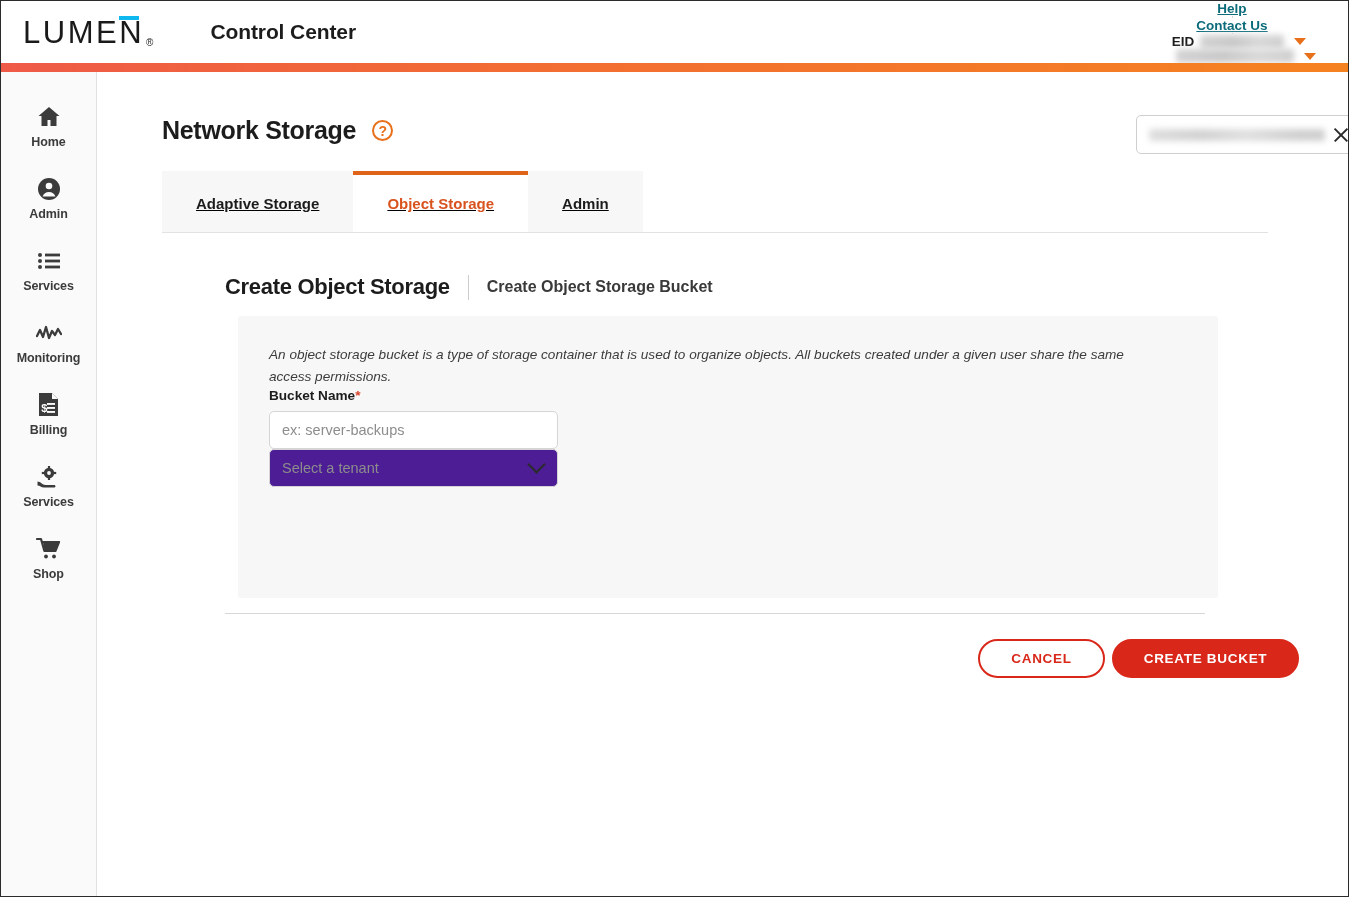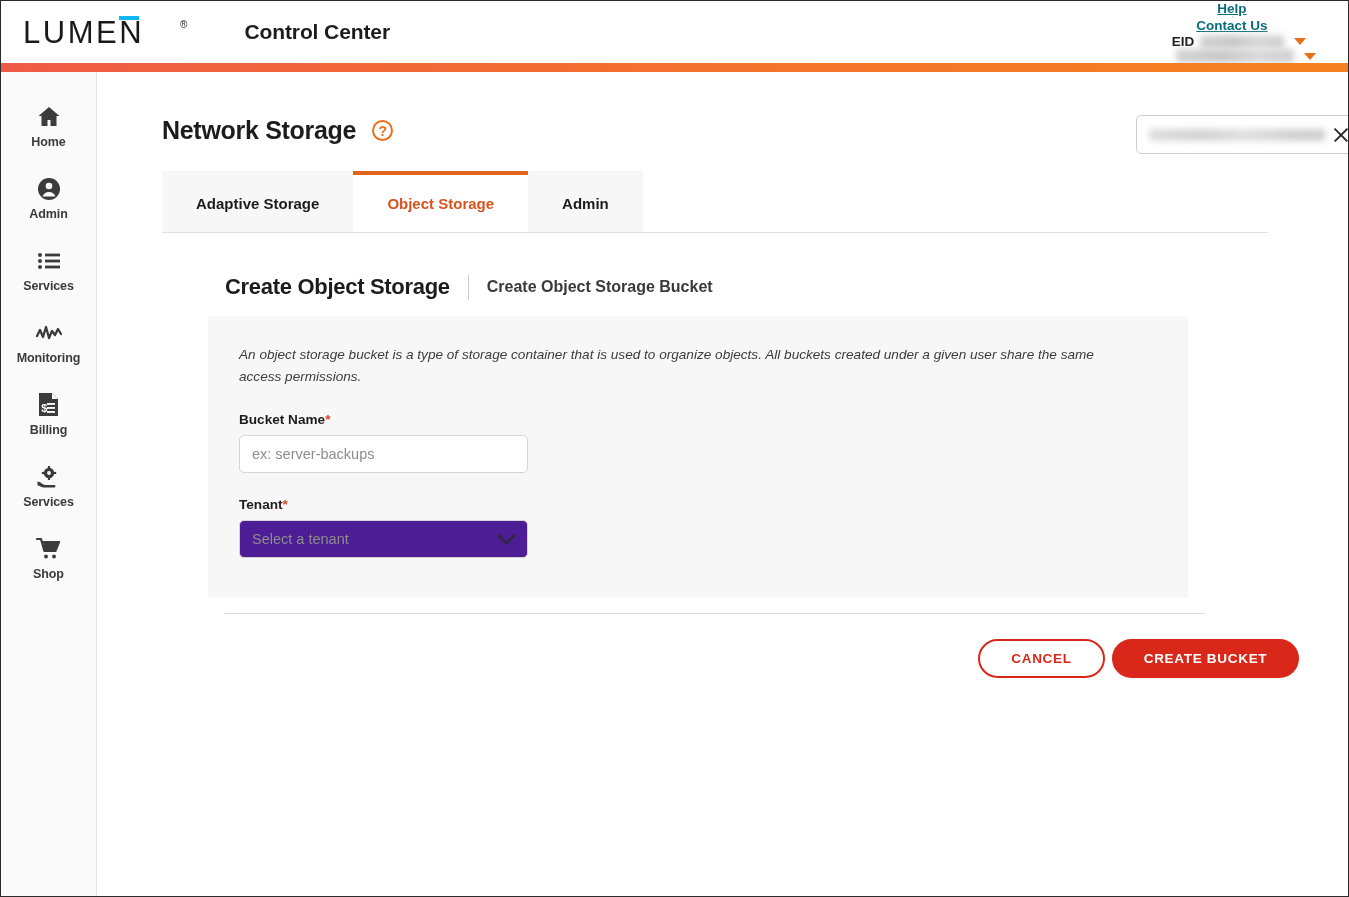--- a/index.html
+++ b/index.html
@@ -23,23 +23,22 @@
     left: 0; top: 0;
     width: 1347px;
     height: 62px;
     background: #ffffff;
     display: flex;
     align-items: center;
   }
   .logo-wrap {
     margin-left: 22px;
     display: flex;
-    align-items: flex-start;
+    align-items: flex-end;
     position: relative;
-    gap: 34px;
   }
   .logo-text {
     font-size: 31px;
     letter-spacing: 2.5px;
     color: #1a1a1a;
     font-weight: 400;
     font-family: "Liberation Sans", sans-serif;
     line-height: 1;
     position: relative;
   }
@@ -226,20 +225,21 @@
   }
   .clear-x:before { transform: rotate(45deg); }
   .clear-x:after  { transform: rotate(-45deg); }
 
   
   .tabs {
     position: absolute;
     left: 64px; top: 99px;
     display: flex;
     align-items: flex-end;
+    text-decoration: underline;
   }
   .tab {
     height: 61px;
     display: flex;
     align-items: center;
     justify-content: center;
     font-size: 15px;
     font-weight: bold;
     cursor: pointer;
     background: #f7f7f7;
@@ -280,35 +280,35 @@
   }
   .section-sub {
     font-size: 16px;
     font-weight: bold;
     color: #3a3a3a;
   }
 
   
   .form-panel {
     position: absolute;
-    left: 110px; top: 244px;
+    left: 140px; top: 244px;
     width: 980px;
     height: 282px;
     background: #f7f7f7;
     border-radius: 3px;
     padding: 28px 0 0 31px;
   }
   .panel-desc {
     width: 890px;
     font-size: 13.6px;
     font-style: italic;
     color: #3c3c3c;
     line-height: 1.6;
   }
-  .field { margin-top: 24px; }
+  .field { }
   .field-label {
     font-size: 13.6px;
     font-weight: bold;
     color: #1c1c1c;
     margin-bottom: 8px;
   }
   .req { color: #d9432a; font-weight: bold; }
   .text-input {
     width: 289px;
     height: 38px;
@@ -545,23 +545,20 @@
       <div class="panel-desc">An object storage bucket is a type of storage container that is used to organize objects. All buckets created under a given user share the same access permissions.</div>
 
       <div class="field">
         <div class="field-label">
           <span>Bucket Name</span><span class="req">*</span>
         </div>
         <input class="text-input" type="text" placeholder="ex: server-backups" style="">
       </div>
 
       <div class="field">
-        <div class="field-label">
-          <span>Tenant</span><span class="req">*</span>
-        </div>
         <div class="select-wrap">
           <div class="select-text">Select a tenant</div>
           <div class="chev-dark"></div>
         </div>
       </div>
     </div>
 
     <div class="footer-div"></div>
 
     <div class="actions">

